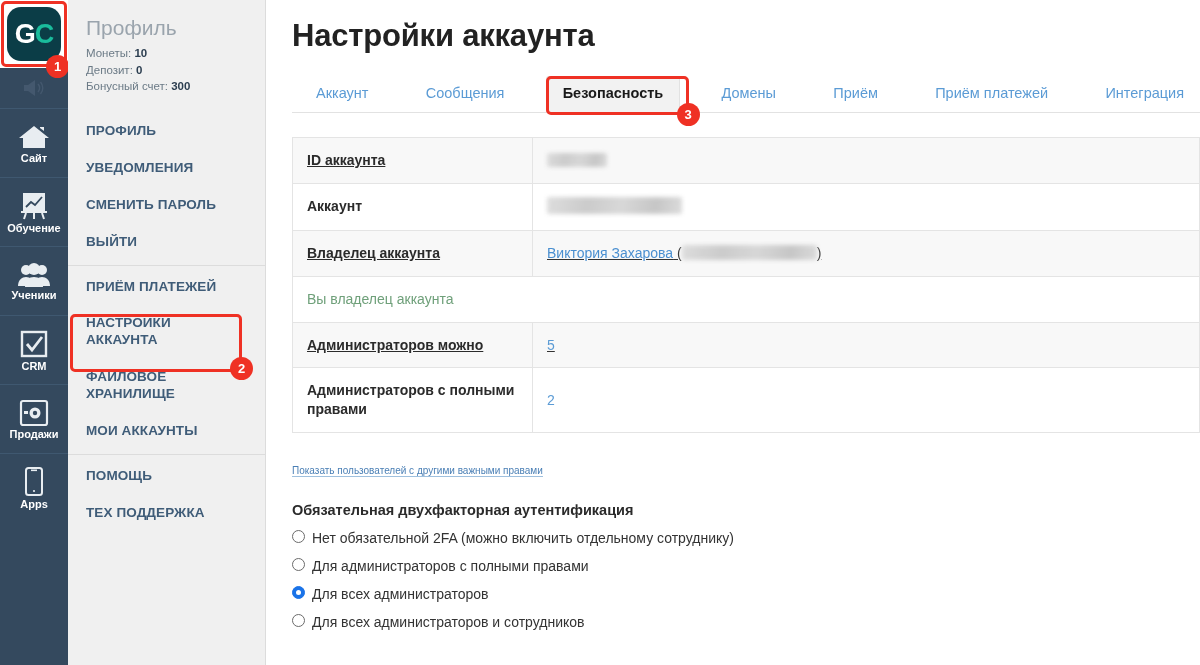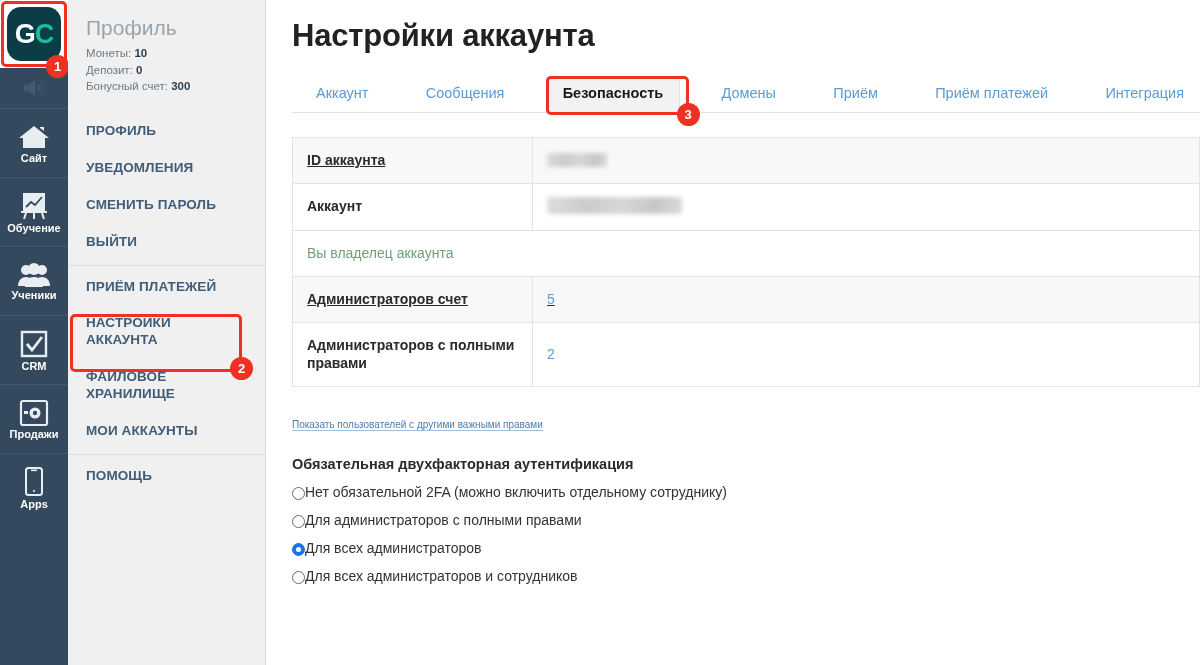--- a/index.html
+++ b/index.html
@@ -122,21 +122,21 @@
 
   .show-users-link {
     display:inline-block; margin-top:32px; font-size:10px;
     color:#4a7fb5; border-bottom:1px solid #9fc0de; cursor:pointer;
   }
   h2.sec-title {
     font-size:14.5px; font-weight:bold; color:#2b2b2b;
     margin:24px 0 12px 0;
   }
   .radio-row {
-    display:flex; align-items:flex-end; margin:12px 0 10px 0;
+    display:flex; align-items:flex-start; gap:7px; margin:12px 0 10px 0;
     font-size:14px; color:#333; cursor:pointer;
   }
   .radio {
     width:13px; height:13px; border-radius:50%; border:1px solid #6b6b6b;
     background:#fff; flex:0 0 13px; position:relative;
   }
   .radio.on { border:1px solid #1a73e8; background:#1a73e8; }
   .radio.on::after {
     content:""; position:absolute; left:3px; top:3px;
     width:5px; height:5px; border-radius:50%; background:#fff;
@@ -281,20 +281,21 @@
 
       <div class="anno-host" style="position:relative;">
         <div class="nav-item" style="padding-right:30px;">НАСТРОЙКИ АККАУНТА</div>
         <div class="anno" id="anno2"></div>
         <div class="badge" id="badge2">2</div>
       </div>
 
       <div class="nav-item" style="padding-right:32px;">ФАЙЛОВОЕ ХРАНИЛИЩЕ</div>
       <div class="nav-item">МОИ АККАУНТЫ</div>
       <div class="nav-item divider-top">ПОМОЩЬ</div>
+      <div class="nav-item">ТЕХ ПОДДЕРЖКА</div>
     </div>
   </div>
 
   <div class="main">
     <h1 class="page-title">Настройки аккаунта</h1>
 
     <div class="tabs">
       <div class="tab spacer-1">Аккаунт</div>
       <div class="gap"></div>
       <div class="tab">Сообщения</div>
@@ -321,25 +322,32 @@
         <td class="val">
           <span class="redact r1"></span>
         </td>
       </tr>
       <tr>
         <td class="key">Аккаунт</td>
         <td class="val">
           <span class="redact r2"></span>
         </td>
       </tr>
+      <tr class="shade">
+        <td class="key">Владелец аккаунта</td>
+        <td class="val">
+          <span class="owner-link">Виктория Захарова</span>
+          <span>(<span class="redact r3"></span>)</span>
+        </td>
+      </tr>
       <tr>
         <td class="full" colspan="2">Вы владелец аккаунта</td>
       </tr>
       <tr class="shade">
-        <td class="key">Администраторов счет</td>
+        <td class="key">Администраторов можно</td>
         <td class="val">
           <span class="num-link">5</span>
         </td>
       </tr>
       <tr>
         <td class="key">Администраторов с полными правами</td>
         <td class="val">
           <span class="num-link">2</span>
         </td>
       </tr>

